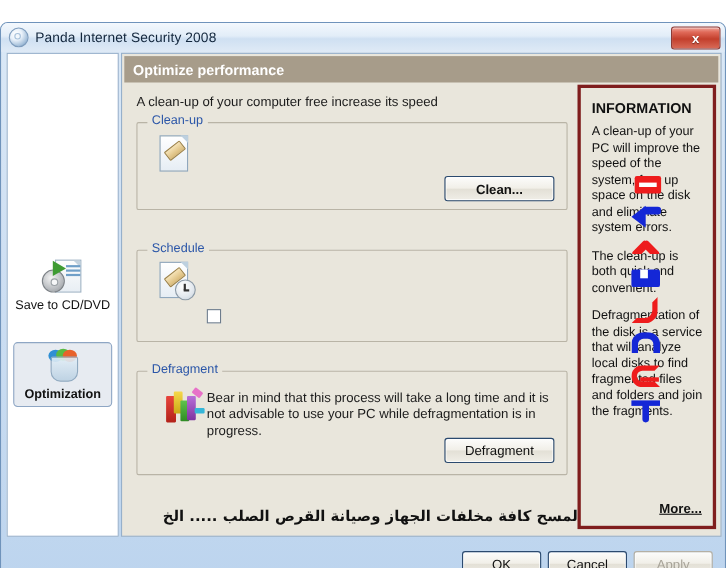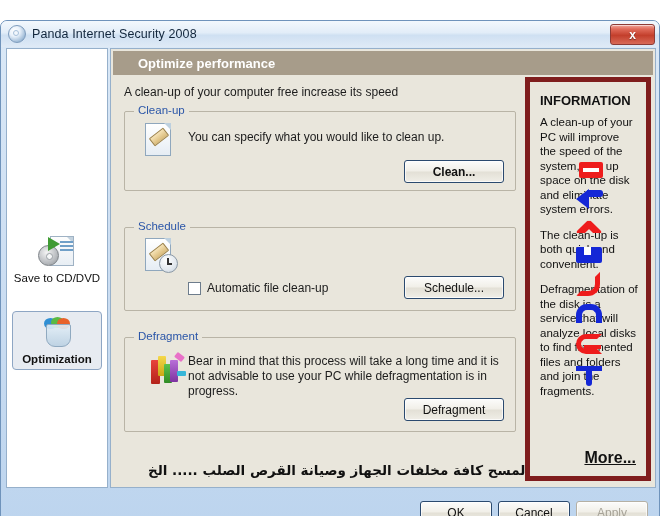--- a/index.html
+++ b/index.html
@@ -126,21 +126,21 @@
   .bb2{left:7px;top:-1px;background:#5aba43;}
   .bb3{left:13px;background:#e8622a;}
   
   .main{
     position:absolute;left:104px;top:0;width:546px;height:440px;
     background:#e9e6dc;border:1px solid #96b0cb;box-sizing:border-box;
   }
   .hdr{
     position:absolute;left:2px;top:2px;width:540px;height:24px;
     background:#a79c8a;color:#ffffff;font-weight:bold;font-size:13px;
-    display:flex;align-items:center;padding-left:25px;box-sizing:border-box;
+    display:flex;align-items:center;padding-left:8px;box-sizing:border-box;
   }
   .subtitle{
     position:absolute;left:13px;top:36px;font-size:12px;color:#1c1c1c;
   }
   
   .group{
     position:absolute;left:13px;width:392px;
     border:1px solid #b9b4a6;box-sizing:border-box;border-radius:2px;padding-left:20px;
   }
   .group-title{
@@ -199,27 +199,27 @@
   .chk-lbl{font-size:12px;color:#1c1c1c;}
   
   .arabic{
     position:absolute;left:0;width:100%;text-align:center;
     font-family:"DejaVu Sans",sans-serif;font-size:13.5px;color:#111;
     direction:rtl;font-weight:bold;
   }
   
   .infopanel{
     position:absolute;left:414px;top:28px;width:126px;height:404px;
-    background:#e9e6dc;border:5px solid #7f1d1d;box-sizing:border-box;
+    background:#e9e6dc;border:3px solid #7f1d1d;box-sizing:border-box;
     padding:11px 8px 0 10px;
   }
   .info-title{font-size:13px;font-weight:bold;color:#111;margin-bottom:7px;}
   .info-p{font-size:11.5px;color:#111;line-height:14.5px;margin:0 0 11px 0;}
   .more{
-    position:absolute;right:10px;bottom:9px;font-size:16px;color:#111;
+    position:absolute;right:10px;bottom:9px;font-size:12px;color:#111;
     text-decoration:underline;font-weight:bold;
   }
   
   .glyph{position:absolute;}
   .g-red-rect{
     width:24px;height:16px;background:#ee1c1c;border-radius:2px;
   }
   .g-red-rect:after{
     content:"";position:absolute;left:4px;top:6px;width:16px;height:4px;background:#fff;
   }
@@ -325,36 +325,33 @@
 
       <div class="hdr">Optimize performance</div>
       <div class="subtitle">A clean-up of your computer free increase its speed</div>
 
       <div class="group" style="top:62px;height:80px;">
         <div class="group-title">Clean-up</div>
         <div class="gico" style="top:9px;">
           <div class="page"></div>
           <div class="eraser"></div>
         </div>
-        <div class="g-desc" style="top:18px;width:310px;">You can specify what you would like to clean up.</div>
         <div class="btn grp-btn" style="right:11px;top:48px;font-weight:bold;">Clean...</div>
       </div>
 
       <div class="group" style="top:178px;height:84px;">
         <div class="group-title">Schedule</div>
         <div class="gico" style="top:8px;">
           <div class="page"></div>
           <div class="eraser"></div>
           <div class="clockico"></div>
         </div>
         <div class="chk-wrap" style="left:63px;top:53px;">
           <div class="chk"></div>
-          <div class="chk-lbl">Automatic file clean-up</div>
-        </div>
-        <div class="btn grp-btn" style="right:11px;top:48px;">Schedule...</div>
+        </div>
       </div>
 
       <div class="group" style="top:288px;height:95px;">
         <div class="group-title">Defragment</div>
         <div class="gico" style="top:12px;">
           <div class="defrag-ico">
             <span class="d1"></span>
               <span class="d2"></span>
               <span class="d3"></span>
             <span class="d4"></span>

